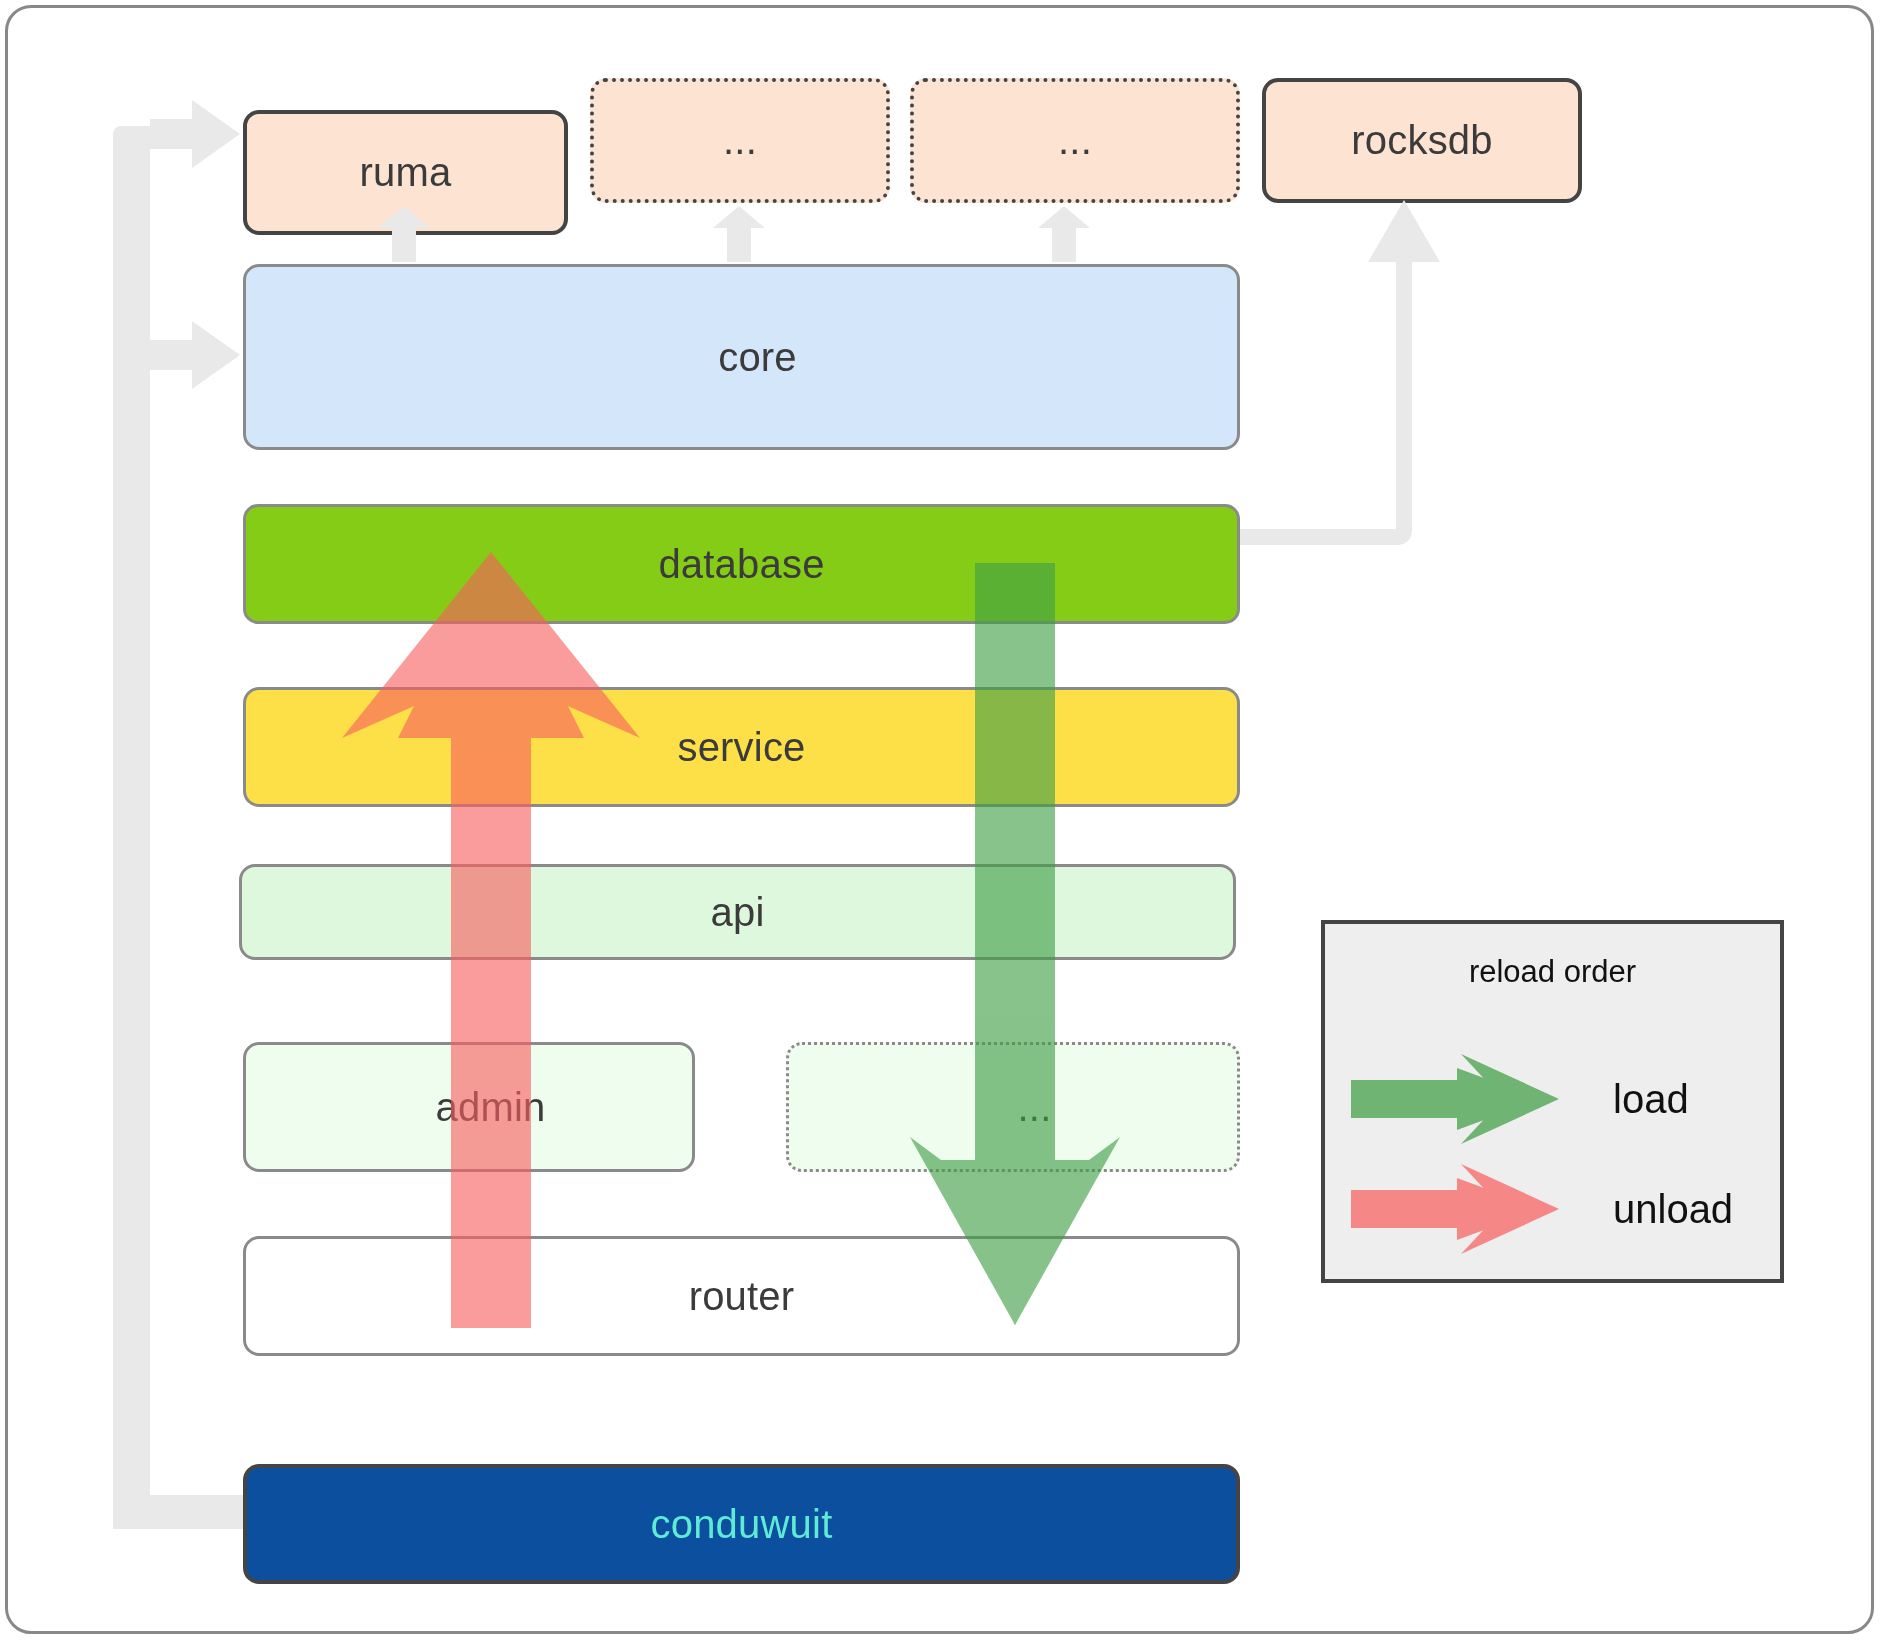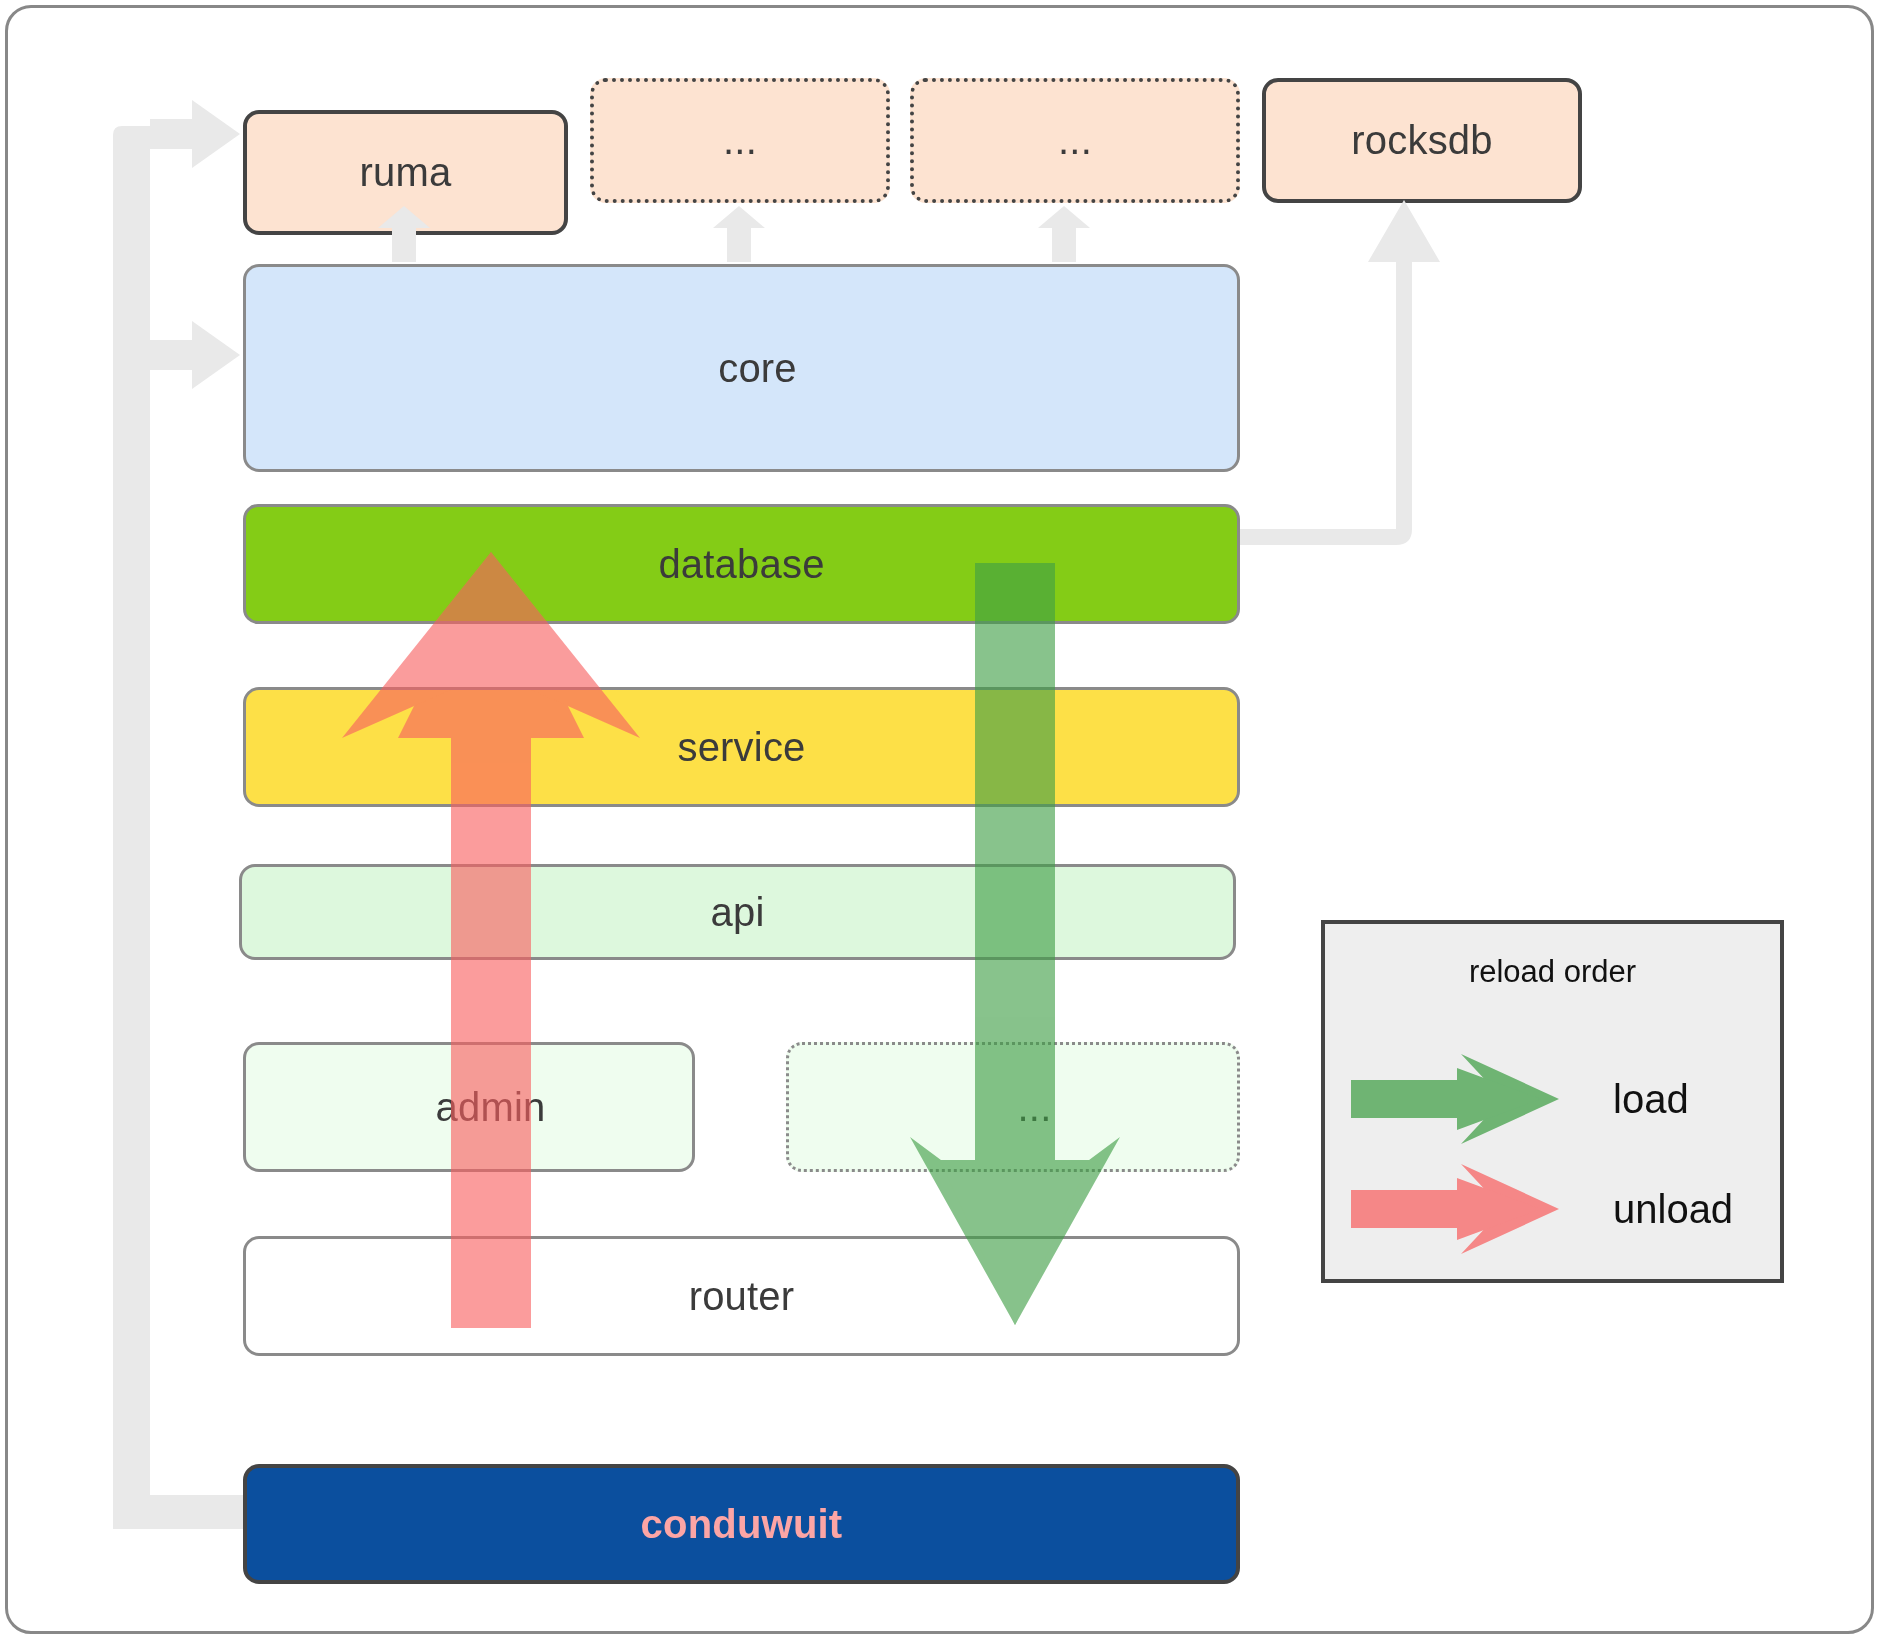--- a/index.html
+++ b/index.html
@@ -61,21 +61,21 @@
     pointer-events: none;
   }
   
   .c-peach  { background: #fde3d1; }
   .c-blue   { background: #d4e6fa; }
   .c-green1 { background: #84cc16; border-radius: 15px; }
   .c-green2 { background: #fde047; }
   .c-green3 { background: #ddf8dd; }
   .c-green4 { background: #effdef; padding-left: 43px; }
   .c-white  { background: #ffffff; }
-  .c-navy   { background: #0b4f9e; color: #fca5a5; font-weight: 700; }
+  .c-navy   { background: #0b4f9e; color: #5eead4; font-weight: 400; }
 
   
   .connector-layer {
     position: absolute;
     left: 0; top: 0;
     width: 1883px;
     height: 1643px;
     pointer-events: none;
     z-index: 1;
   }
@@ -172,21 +172,21 @@
   </div>
 
   <div class="node dotted-dark c-peach" style="left:910px; top:78px; width:330px; height:125px;">
     <span class="label">...</span>
   </div>
 
   <div class="node solid-dark c-peach" style="left:1262px; top:78px; width:320px; height:125px;">
     <span class="label">rocksdb</span>
   </div>
 
-  <div class="node solid-gray c-blue" style="left:243px; top:264px; width:997px; height:208px; z-index:2;padding-left:32px;">
+  <div class="node solid-gray c-blue" style="left:243px; top:264px; width:997px; height:186px; z-index:2;padding-left:32px;">
     <span class="label">core</span>
   </div>
 
   <div class="node solid-gray c-green1" style="left:243px; top:504px; width:997px; height:120px; z-index:2;">
     <span class="label">database</span>
   </div>
 
   <div class="node solid-gray c-green2" style="left:243px; top:687px; width:997px; height:120px; z-index:2;">
     <span class="label">service</span>
   </div>

